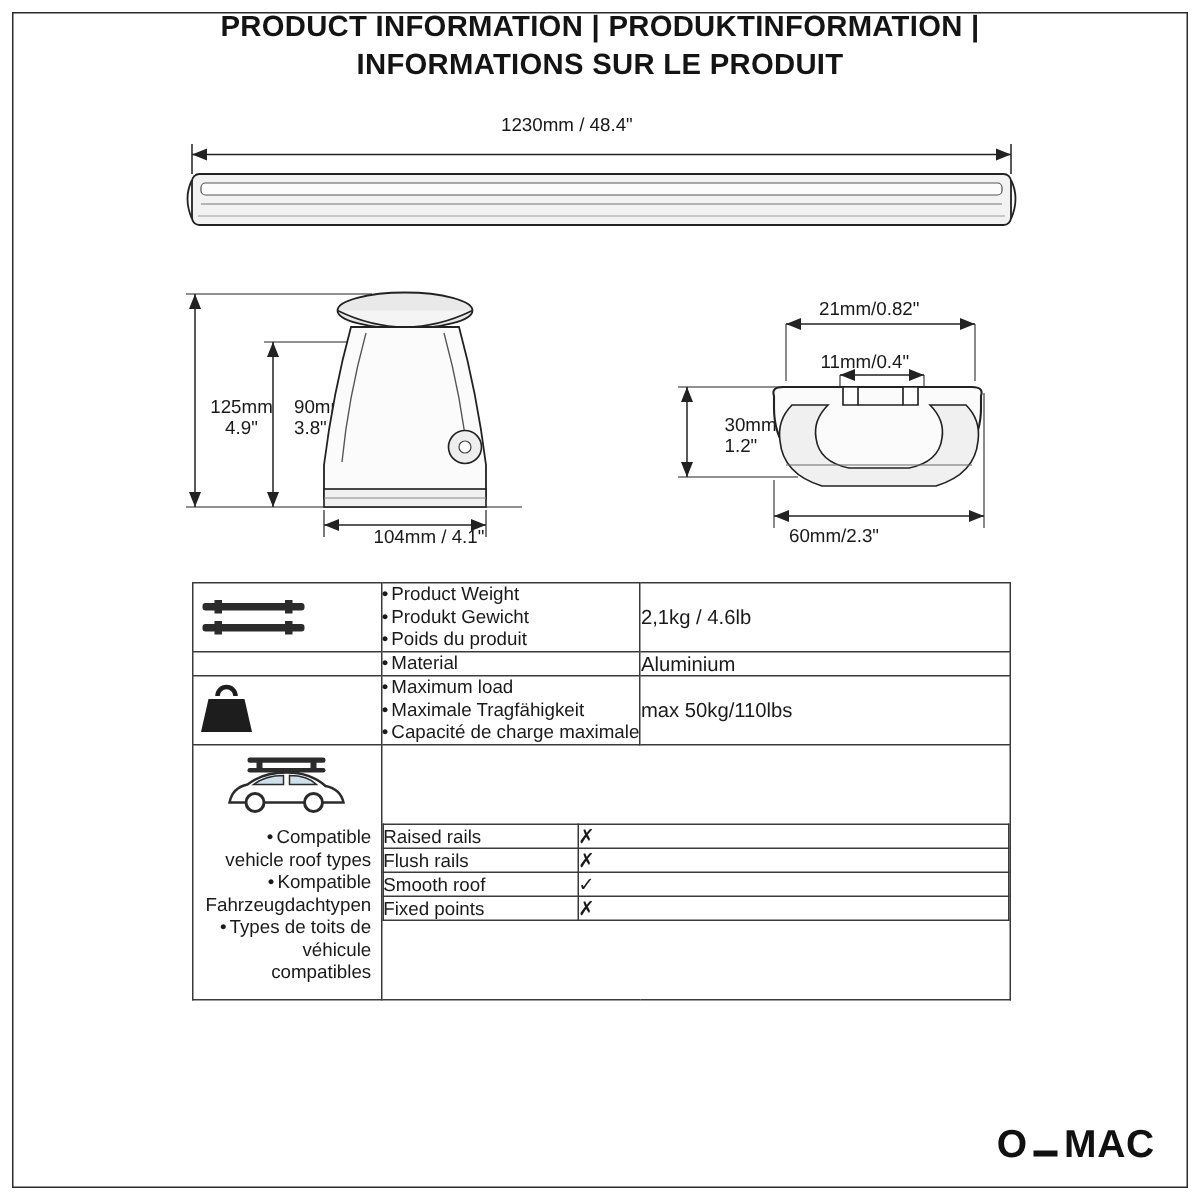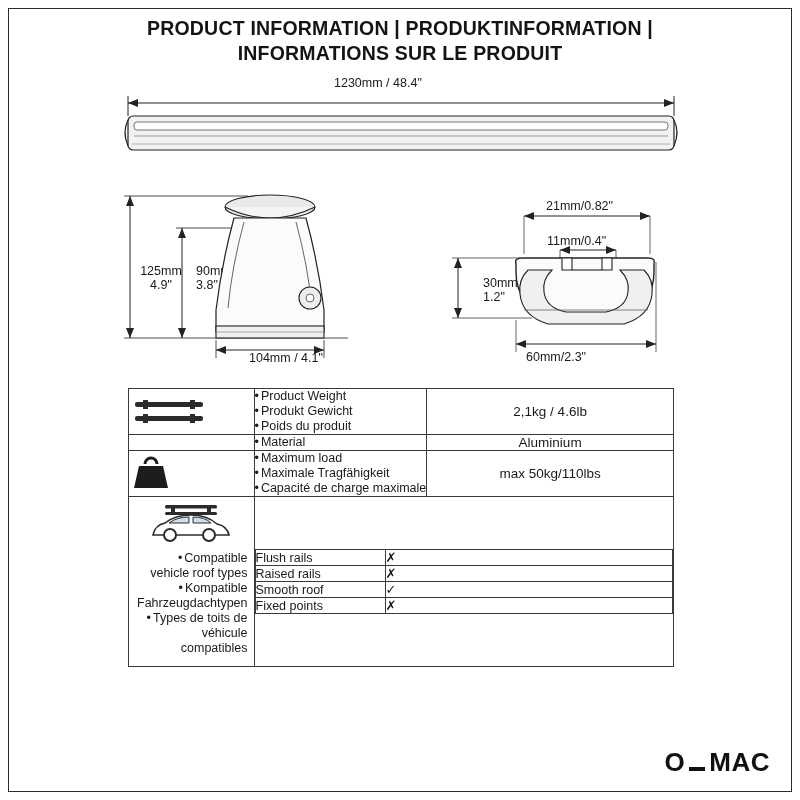--- a/index.html
+++ b/index.html
@@ -17,21 +17,21 @@
     overflow: hidden;
   }
   .frame-border {
     position: absolute;
     left: 8px; top: 8px; right: 8px; bottom: 8px;
     border: 1px solid #2b2b2b;
   }
   
   .title-block {
     position: absolute;
-    left: 40px; top: 16px; width: 720px;
+    left: 40px; top: 6px; width: 720px;
     text-align: center;
   }
   .title-line {
     font-size: 19.5px;
     font-weight: bold;
     letter-spacing: 0.2px;
     line-height: 25px;
     color: #141414;
   }
   
@@ -64,21 +64,20 @@
     padding: 4px 0;
   }
   .cell-label {
     width: 133px;
     padding: 6px 6px 6px 8px;
     line-height: 15px;
   }
   .cell-value {
     padding: 6px 10px;
     font-size: 13.5px;
-    text-align: center;
   }
   .bullets { margin: 0; padding: 0; list-style: none; }
   .bullets li { white-space: nowrap; }
   .bullets li:before { content: "\2022"; margin-right: 2px; }
   .wrapli { white-space: normal !important; }
   .check-mark { font-size: 20px; font-weight: bold; line-height: 1; }
   .cross-mark { font-size: 13px; }
   .roof-sub-label {
     padding: 7px 8px;
     font-size: 12.5px;
@@ -293,25 +292,25 @@
                 <li class="wrapli">Kompatible Fahrzeugdachtypen</li>
                 <li class="wrapli">Types de toits de véhicule compatibles</li>
               </ul>
             </div>
           </div>
         </td>
         <td colspan="2" style="padding:0;">
           <table class="sub-table">
             <tbody>
               <tr>
-                <td class="roof-sub-label">Flush rails</td>
+                <td class="roof-sub-label">Raised rails</td>
                 <td class="roof-sub-val"><span class="cross-mark">✗</span></td>
               </tr>
               <tr>
-                <td class="roof-sub-label">Raised rails</td>
+                <td class="roof-sub-label">Flush rails</td>
                 <td class="roof-sub-val"><span class="cross-mark">✗</span></td>
               </tr>
               <tr>
                 <td class="roof-sub-label">Smooth roof</td>
                 <td class="roof-sub-val"><span class="cross-mark">✓</span></td>
               </tr>
               <tr>
                 <td class="roof-sub-label">Fixed points</td>
                 <td class="roof-sub-val"><span class="cross-mark">✗</span></td>
               </tr>

